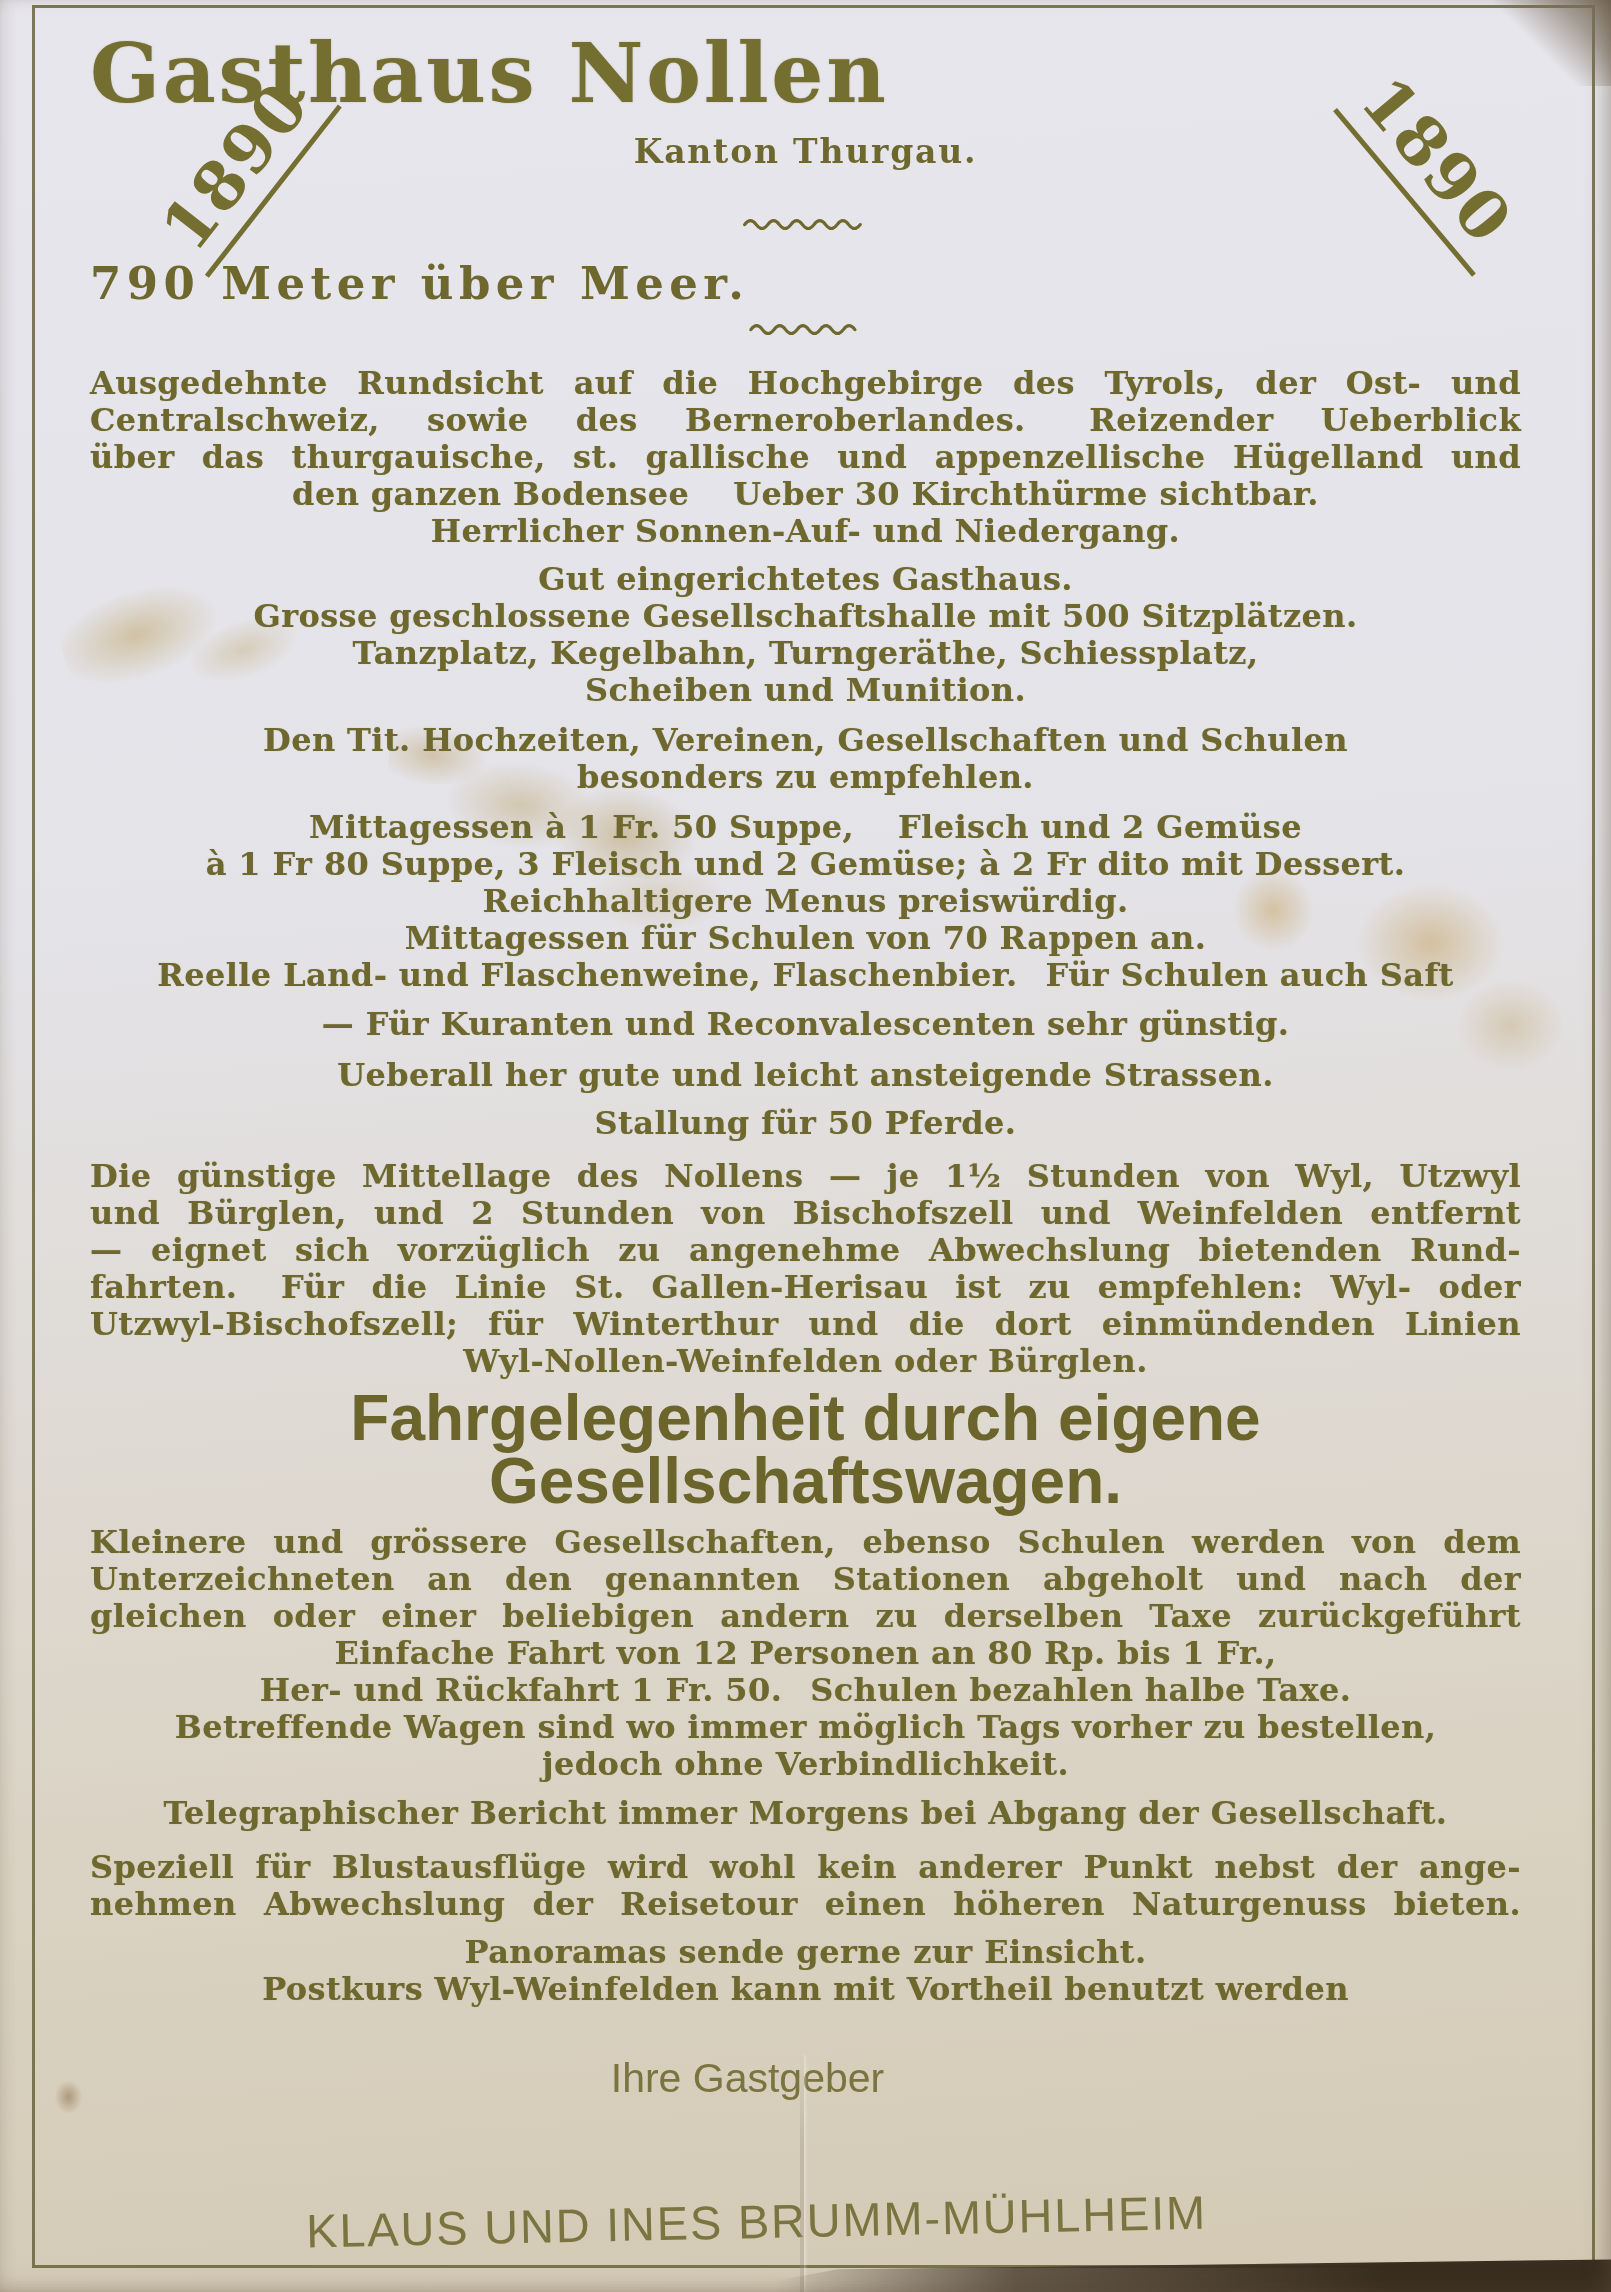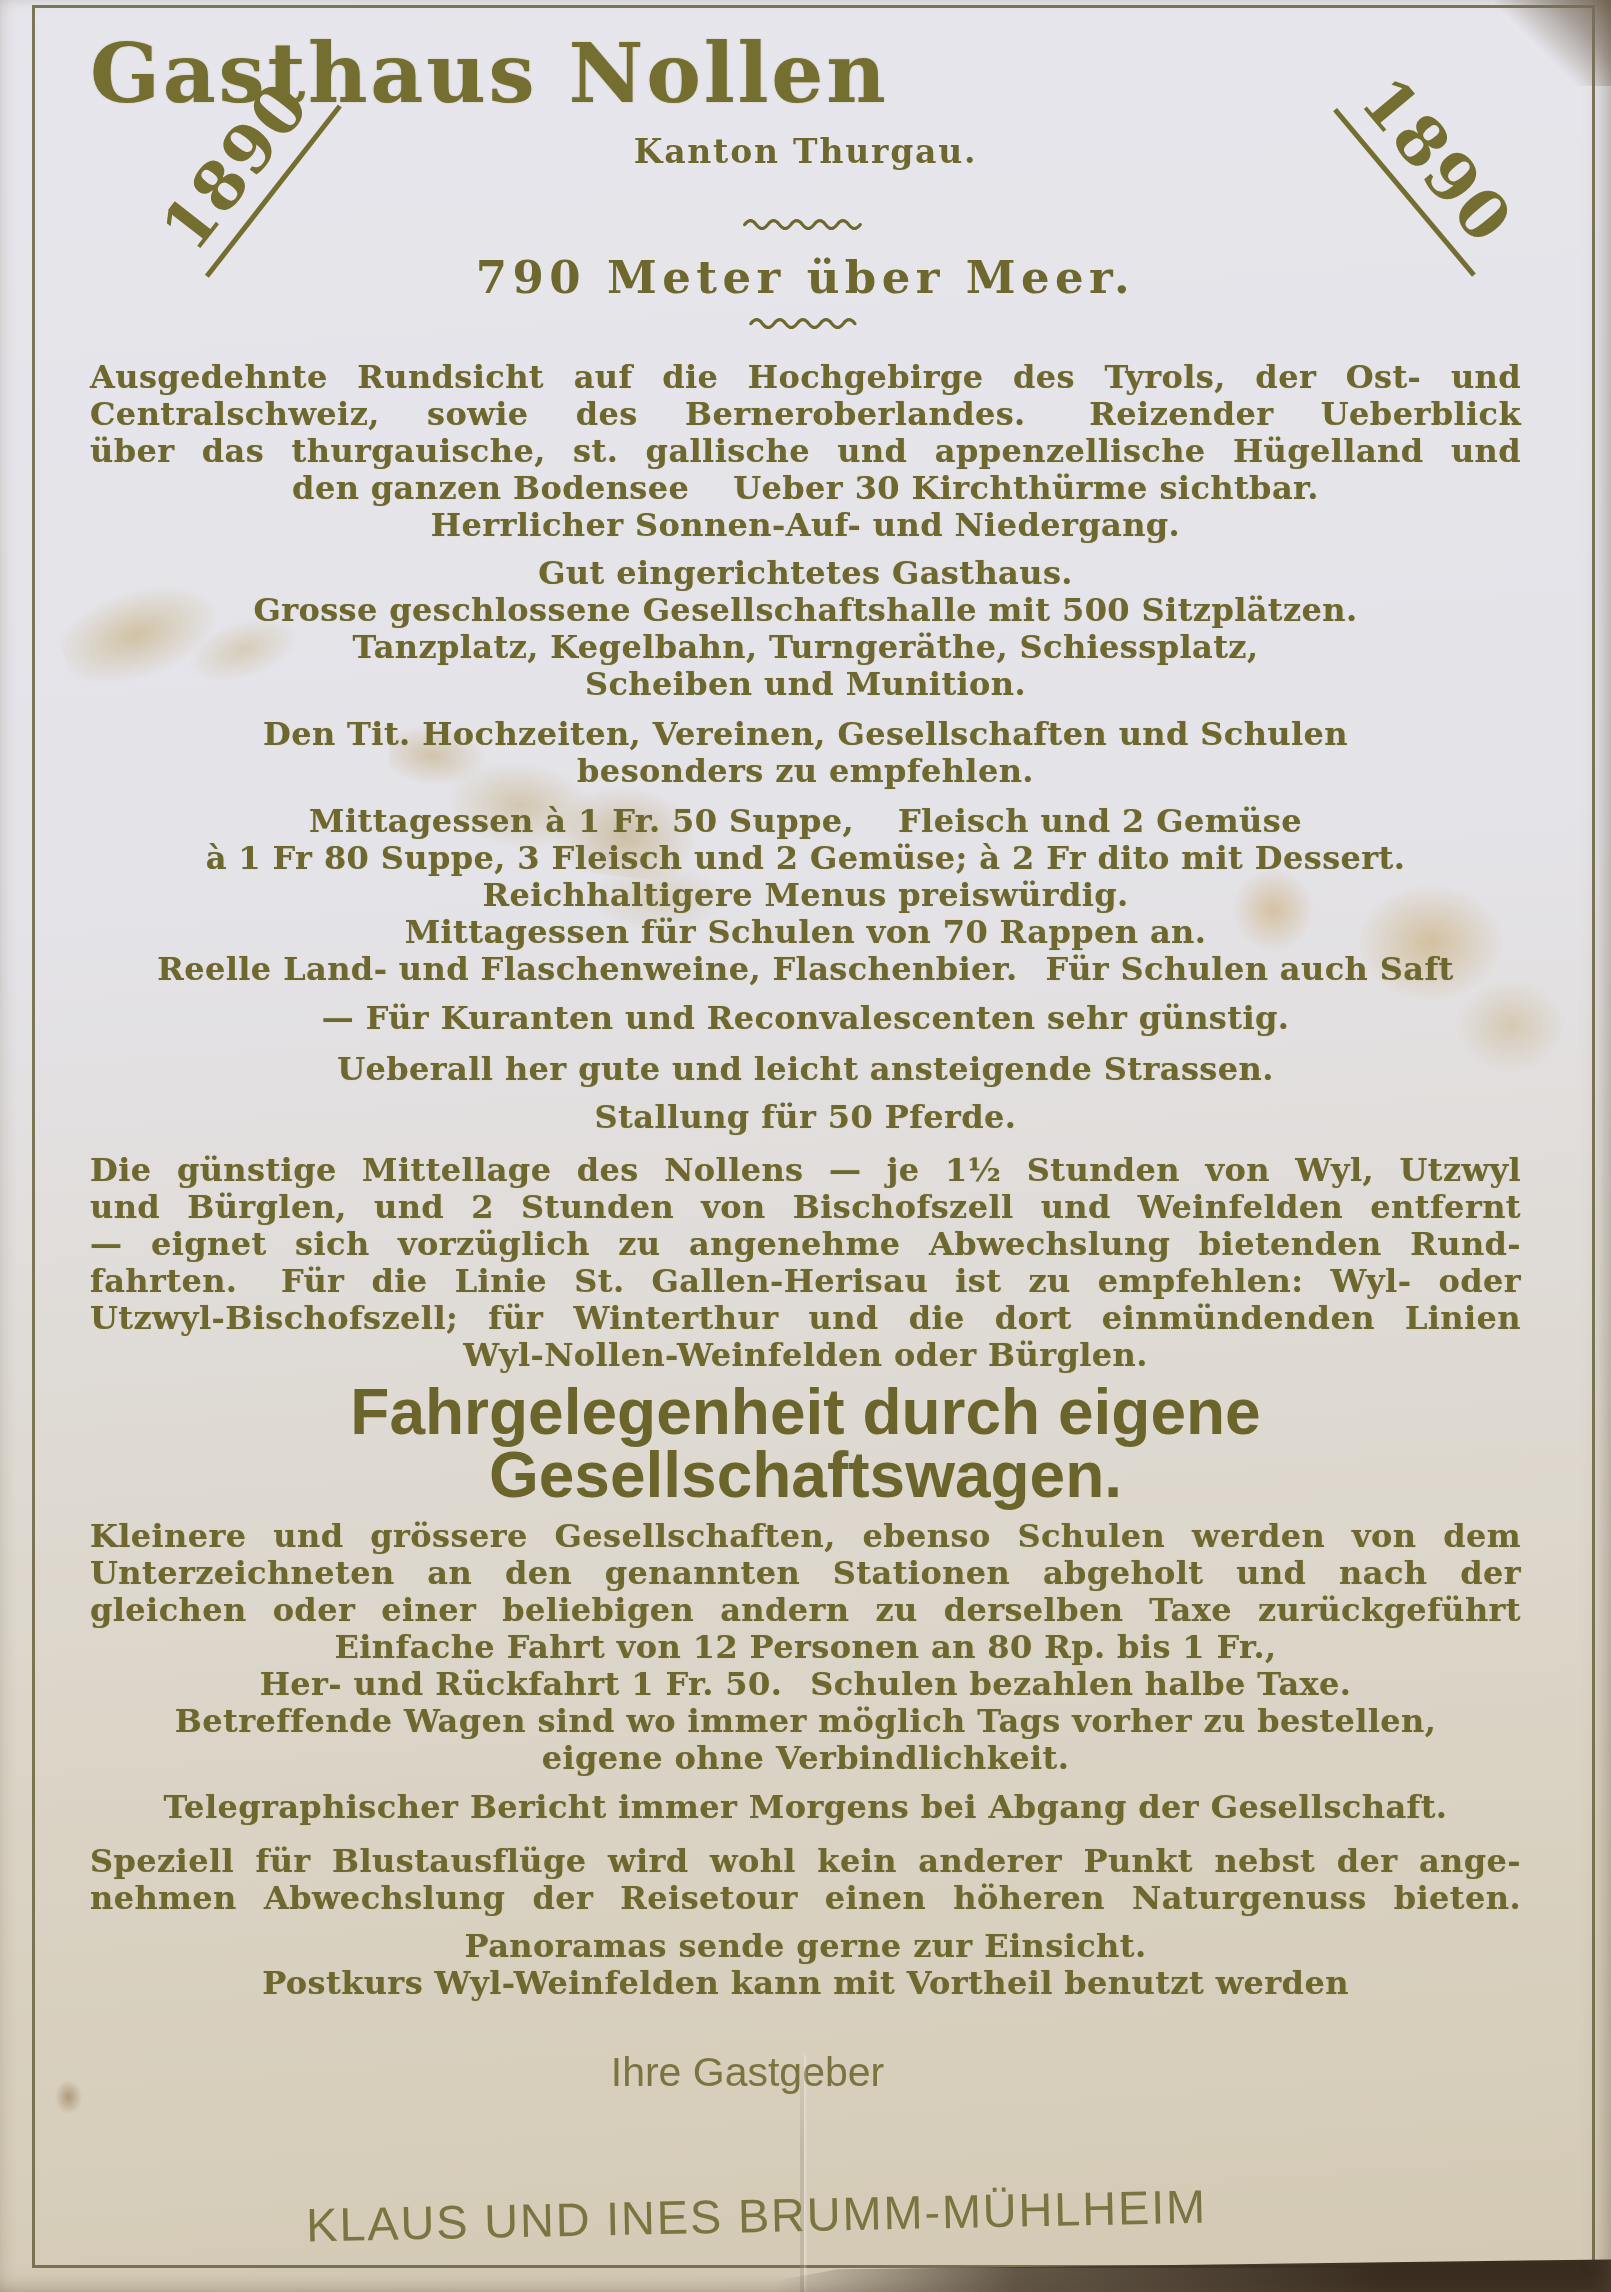--- a/index.html
+++ b/index.html
@@ -9,21 +9,21 @@
     font-family:"DejaVu Serif",serif;color:#6e682e;
   }
   .frame{position:absolute;left:32px;top:5.4px;right:16px;bottom:25px;
     border:3.6px solid rgba(104,99,60,.85);pointer-events:none;}
   .content{position:absolute;left:90px;right:90px;top:0;}
   .title{margin-top:23px;text-align:left;font-size:82px;font-weight:bold;letter-spacing:2.7px;
     line-height:100px;color:#746e31;text-shadow:0 0 1.8px rgba(116,110,49,.35);}
   .subtitle{text-align:center;font-size:33px;font-weight:bold;letter-spacing:1.8px;line-height:57px;}
   .squiggle{display:block;margin:34px auto 0;}
   .squiggle2{margin:7.2px auto 0;}
-  .elevation{margin-top:20px;text-align:center;font-size:45px;font-weight:bold;
+  .elevation{margin-top:26px;text-align:left;font-size:45px;font-weight:bold;
     letter-spacing:5.4px;line-height:56px;}
   .ln{font-size:32px;font-weight:bold;line-height:37px;letter-spacing:0.4px;
     text-shadow:0 0 0.9px rgba(110,104,46,.45);}
   .j{text-align:justify;text-align-last:justify;}
   .c{text-align:center;}
   .blk{margin:0;}
   .bigline{font-family:"Liberation Sans","DejaVu Sans",sans-serif;font-size:64px;font-weight:bold;
     line-height:63px;text-align:center;color:#6b652c;letter-spacing:0;}
   .hosts-label{font-family:"Liberation Sans","DejaVu Sans",sans-serif;font-size:41px;font-weight:400;
     color:#7b7440;text-align:center;line-height:50px;margin-top:45px;transform:translateX(-58px);}
@@ -144,21 +144,21 @@
 
     <div class="bigline" style="margin-top:7.2px">Fahrgelegenheit durch eigene Gesellschaftswagen.</div>
 
     <section class="blk" style="margin-top:10.7px">
       <div class="ln j">Kleinere und grössere Gesellschaften, ebenso Schulen werden von dem</div>
       <div class="ln j">Unterzeichneten an den genannten Stationen abgeholt und nach der</div>
       <div class="ln j">gleichen oder einer beliebigen andern zu derselben Taxe zurückgeführt</div>
       <div class="ln c">Einfache Fahrt von 12 Personen an 80 Rp. bis 1 Fr.,</div>
       <div class="ln c">Her- und Rückfahrt 1 Fr. 50.  Schulen bezahlen halbe Taxe.</div>
       <div class="ln c">Betreffende Wagen sind wo immer möglich Tags vorher zu bestellen,</div>
-      <div class="ln c">eigene ohne Verbindlichkeit.</div>
+      <div class="ln c">jedoch ohne Verbindlichkeit.</div>
     </section>
 
     <section class="blk" style="margin-top:12.5px">
       <div class="ln c">Telegraphischer Bericht immer Morgens bei Abgang der Gesellschaft.</div>
     </section>
 
     <section class="blk" style="margin-top:17px">
       <div class="ln j">Speziell für Blustausflüge wird wohl kein anderer Punkt nebst der ange-</div>
       <div class="ln j">nehmen Abwechslung der Reisetour einen höheren Naturgenuss bieten.</div>
     </section>

